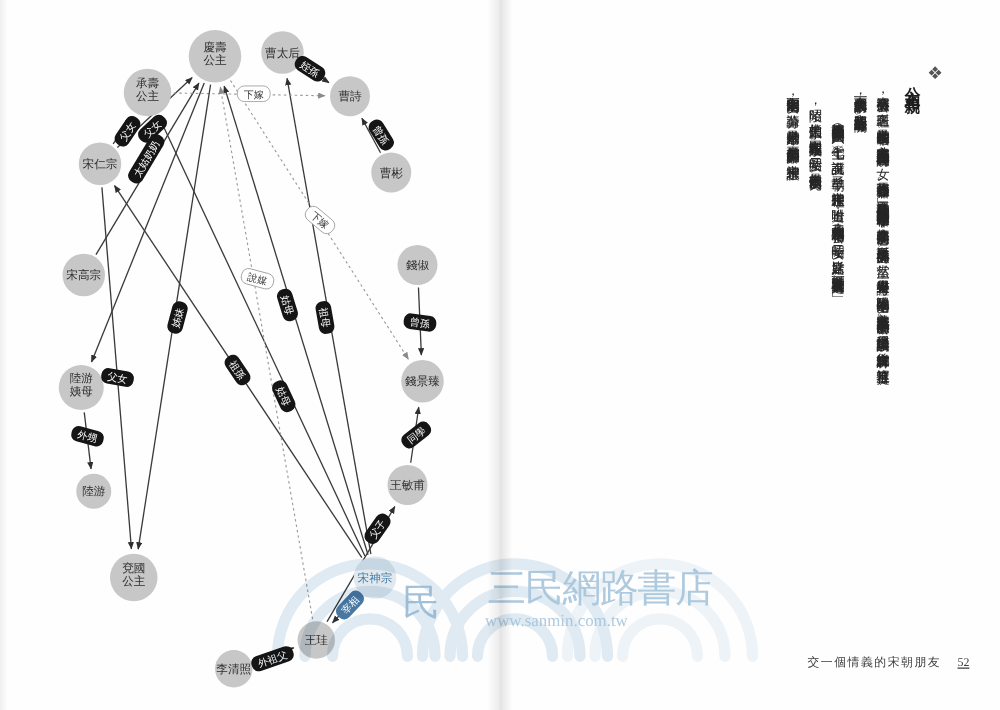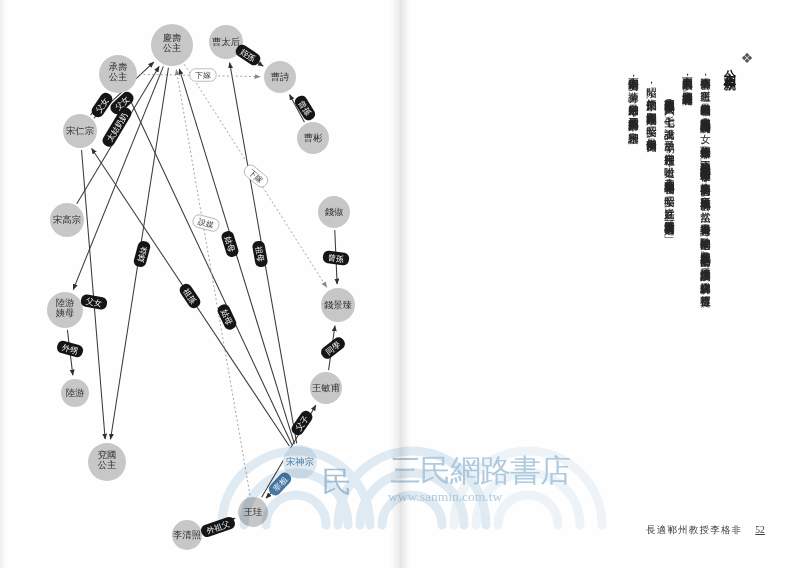--- a/index.html
+++ b/index.html
@@ -253,21 +253,21 @@
 
   <div id="body-text">
       <p>李清照有個外公，名叫王珪，是宋神宗在位時的宰相。北宋官員李清臣給王珪撰寫神道碑時說：「女，長適鄆州教授李格非。」（〈王文恭公珪神道碑〉）王珪的大女兒嫁給時任鄆州教授的青年才俊李格非。李格非是李清照的爸爸，所以王珪是李清照的外公。當然，史學界還有一種考證，說歐陽修的同年進士、北宋狀元名臣王拱辰才是李清照的外公。但這種考證是錯誤的，後文會詳細解釋，這裡暫且不提。</p>
       <p>下面我們要講的故事，和李清照的正版外公王珪有關。</p>
       <p class="ind2">這個故事發生在宋神宗熙寧年間（一〇六八～一〇七七年）。話說有一天，散了早朝，宋神宗叫住王珪，吩咐道：「王相公（宋朝人尊稱宰相為『相公』），昭陵二女，皆朕之姑，卿可遴勳賢之後有福者尚之。」</p>
       <p class="ind1">昭陵，指的是宋仁宗，因宋仁宗埋葬在永昭陵。昭陵二女，是指宋仁宗的兩個女兒。</p>
       <p>宋仁宗留下兩個老閨女，論輩分，是宋神宗的姑母。兩個姑母都到了嫁人的年齡，宋神宗想讓</p>
     </div>
 
   <div id="running-footer">
-    <span>長適鄆州教授李格非</span><span class="pagenum">52</span>
+    <span>交一個情義的宋朝朋友</span><span class="pagenum">52</span>
   </div>
 </div>
 
 <div id="gutter"></div>
 <div id="left-edge"></div>
 
 <svg id="watermark" width="800" height="568" viewBox="0 0 800 568">
   <g stroke-linecap="round" fill="none" opacity="0.55">
     <path d="M266,525 A30,30 0 0 1 326,525" stroke="#c6dbea" stroke-width="9"></path>
     <path d="M244,525 A52,52 0 0 1 348,525" stroke="#c6dbea" stroke-width="9"></path>

